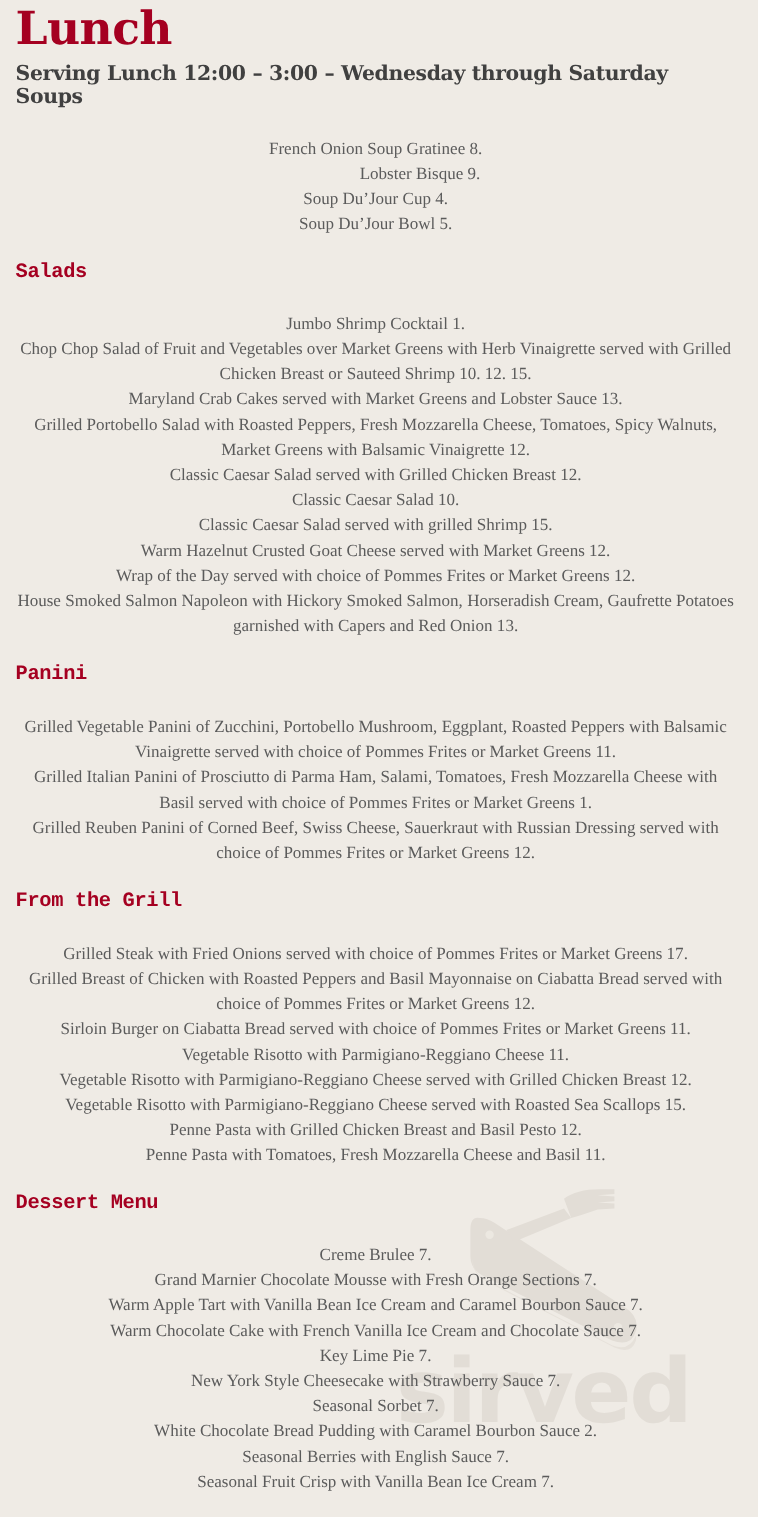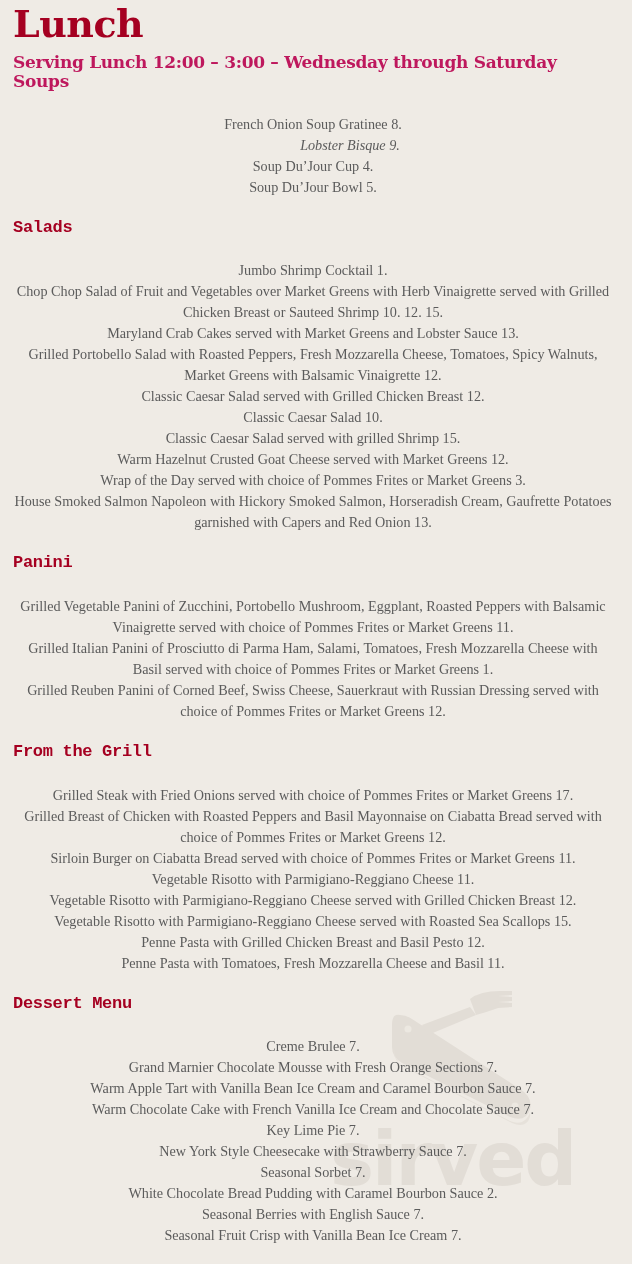--- a/index.html
+++ b/index.html
@@ -11,34 +11,34 @@
   }
   .page { position: absolute; left: 13px; top: 0; width: 610px; }
   .title {
     position: absolute; left: 0; top: 1px;
     font-family: "DejaVu Serif", serif; font-weight: bold;
     font-size: 38px; color: #a50021; letter-spacing: -0.5px; margin: 0;
   }
   .subtitle {
     position: absolute; left: 0; top: 53px;
     font-family: "DejaVu Serif", serif; font-weight: bold;
-    font-size: 17px; line-height: 19px; color: #be185d; margin: 0;
+    font-size: 17px; line-height: 19px; color: #404040; margin: 0;
     letter-spacing: -0.3px;
   }
   .section-heading {
     position: absolute; left: 0;
     font-family: Liberation Mono, monospace; font-weight: bold;
     font-size: 17px; color: #a50021; margin: 0; letter-spacing: -0.3px;
   }
   .item-list { position: absolute; left: 0; width: 600px; margin: 0; padding: 0; list-style: none; }
   .item {
     font-family: "Liberation Serif", serif; font-size: 14.2px;
     line-height: 21px; color: #5b5b5b; text-align: center;
   }
-  .indent { padding-left: 74px; font-style: italic; }
+  .indent { padding-left: 74px; }
   .watermark { position: absolute; left: 330px; top: 985px; width: 260px; height: 210px; pointer-events: none; }
 </style>
 </head>
 <body>
 
 <div class="watermark">
   <svg width="260" height="210" viewBox="0 0 260 210">
     <g fill="#e2ddd6">
 
       <path d="M70 30 Q62 28 62 40 L62 62 Q62 72 72 78 L180 132 Q196 138 200 124 Q203 112 190 104 L82 34 Q76 30 70 30 Z"></path>
@@ -73,21 +73,21 @@
   <h3 class="section-heading" style="top:218px">Salads</h3>
   <ul class="item-list" style="top:260px">
     <li class="item">Jumbo Shrimp Cocktail 1.</li>
     <li class="item">Chop Chop Salad of Fruit and Vegetables over Market Greens with Herb Vinaigrette served with Grilled Chicken Breast or Sauteed Shrimp 10. 12. 15.</li>
     <li class="item">Maryland Crab Cakes served with Market Greens and Lobster Sauce 13.</li>
     <li class="item">Grilled Portobello Salad with Roasted Peppers, Fresh Mozzarella Cheese, Tomatoes, Spicy Walnuts, Market Greens with Balsamic Vinaigrette 12.</li>
     <li class="item">Classic Caesar Salad served with Grilled Chicken Breast 12.</li>
     <li class="item">Classic Caesar Salad 10.</li>
     <li class="item">Classic Caesar Salad served with grilled Shrimp 15.</li>
     <li class="item">Warm Hazelnut Crusted Goat Cheese served with Market Greens 12.</li>
-    <li class="item">Wrap of the Day served with choice of Pommes Frites or Market Greens 3.</li>
+    <li class="item">Wrap of the Day served with choice of Pommes Frites or Market Greens 12.</li>
     <li class="item">House Smoked Salmon Napoleon with Hickory Smoked Salmon, Horseradish Cream, Gaufrette Potatoes garnished with Capers and Red Onion 13.</li>
   </ul>
 
   <h3 class="section-heading" style="top:553px">Panini</h3>
   <ul class="item-list" style="top:596px">
     <li class="item">Grilled Vegetable Panini of Zucchini, Portobello Mushroom, Eggplant, Roasted Peppers with Balsamic Vinaigrette served with choice of Pommes Frites or Market Greens 11.</li>
     <li class="item">Grilled Italian Panini of Prosciutto di Parma Ham, Salami, Tomatoes, Fresh Mozzarella Cheese with Basil served with choice of Pommes Frites or Market Greens 1.</li>
     <li class="item">Grilled Reuben Panini of Corned Beef, Swiss Cheese, Sauerkraut with Russian Dressing served with choice of Pommes Frites or Market Greens 12.</li>
   </ul>
 

